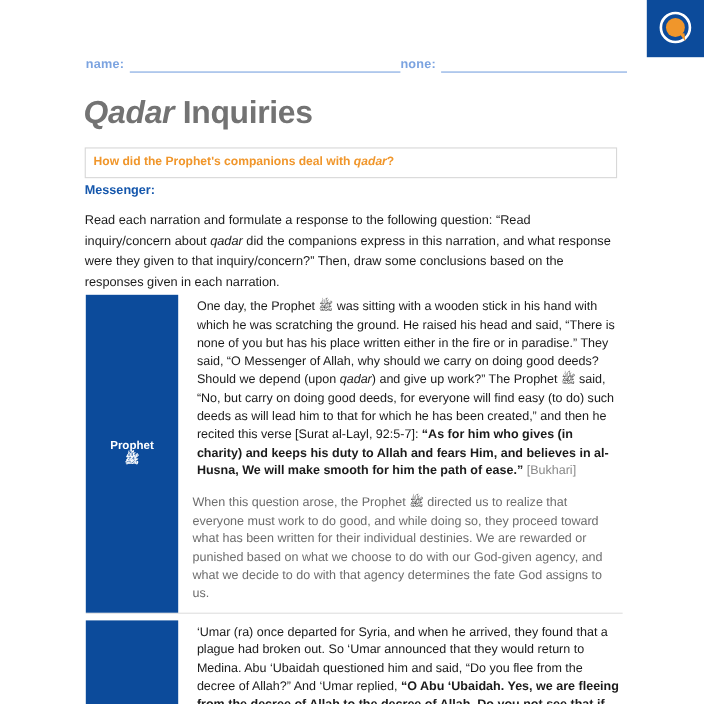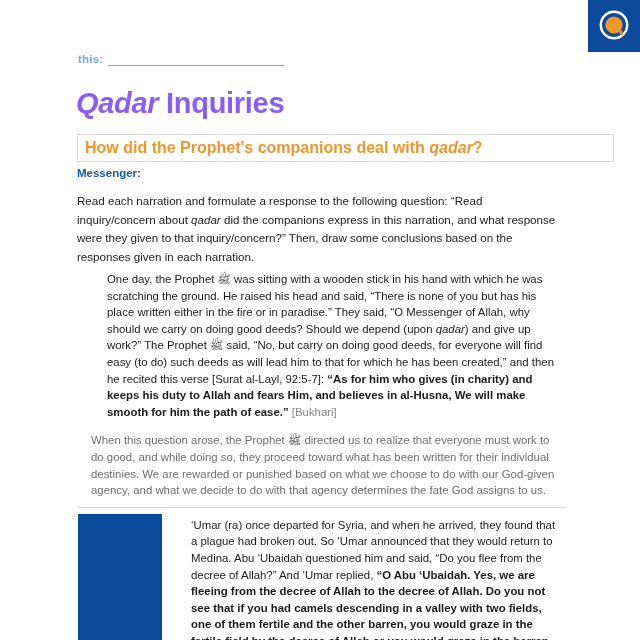--- a/index.html
+++ b/index.html
@@ -66,36 +66,36 @@
     border-bottom: 1.4px solid #7ba3e0;
     height: 12px;
   }
 
   .title {
     position: absolute;
     left: 76px;
     top: 86px;
     font-size: 29px;
     font-weight: bold;
-    color: #8b5cf6;
+    color: #737373;
     letter-spacing: -0.3px;
     white-space: nowrap;
     line-height: 34px;
   }
   .title .ital { font-style: italic; }
 
   .question-box {
     position: absolute;
     left: 77px;
     top: 134px;
-    width: 537px;
+    width: 484px;
     padding: 5px 7px 6px 7px;
     border: 1px solid #d8d8d8;
     box-sizing: border-box;
-    font-size: 16px;
+    font-size: 11px;
     color: #f0962b;
     font-weight: 600;
     line-height: 15px;
   }
   .question-box .ital { font-style: italic; }
 
   .directions-head {
     position: absolute;
     left: 77px;
     top: 167px;
@@ -151,21 +151,21 @@
   }
   .narr-body {
     flex: 1;
     padding: 3px 2px 8px 13px;
     box-sizing: border-box;
   }
   .narr-text {
     font-size: 11.4px;
     color: #1a1a1a;
     line-height: 16.6px;
-    margin: 0 0 12px 16px;
+    margin: 0 0 12px 4px;
   }
   .narr-text:last-child { margin-bottom: 0; }
   .narr-text .bold { font-weight: bold; }
   .narr-text .ital { font-style: italic; }
   .narr-text .src { color: #8a8a8a; }
   .commentary {
     font-size: 11.4px;
     color: #6d6d6d;
     line-height: 16.6px;
     margin: 0;
@@ -187,22 +187,26 @@
   <div class="logo-block">
     <svg width="34" height="34" viewBox="0 0 34 34" aria-hidden="true">
       <circle cx="17" cy="16" r="13.2" fill="none" stroke="#ffffff" stroke-width="2.4"></circle>
       <circle cx="17" cy="16" r="8.6" fill="#f0962b"></circle>
       <path d="M20.5 21.5 L26 28.5 L25.2 21.2 Z" fill="#f0962b"></path>
       <path d="M17.5 22.5 L23 29.5 L24 22.5 Z" fill="#0c4b9b" opacity="0"></path>
     </svg>
   </div>
 
   <div class="namedate-row">
+    <div class="nd-group name-g">
+      <span class="nd-label">name:</span>
+      <span class="nd-line"></span>
+    </div>
     <div class="nd-group date-g">
-      <span class="nd-label">this:</span>
+      <span class="nd-label">none:</span>
       <span class="nd-line"></span>
     </div>
   </div>
 
   <div class="title">
     <span class="ital">Qadar</span><span> </span><span>Inquiries</span>
   </div>
 
   <div class="question-box">
     <span>How did the Prophet's companions deal with </span><span class="ital">qadar</span><span>?</span>
@@ -210,20 +214,24 @@
 
   <div class="directions-head">Messenger:</div>
 
   <div class="directions-body">
     <span>Read each narration and formulate a response to the following question: “Read inquiry/concern about </span><span class="ital">qadar</span><span> did the companions express in this narration, and what response were they given to that inquiry/concern?” Then, draw some conclusions based on the responses given in each narration.</span>
   </div>
 
   <div class="narr-table">
 
     <div class="narr-row">
+      <div class="narr-label">
+        <span>Prophet</span>
+        <span class="pbuh">ﷺ</span>
+      </div>
       <div class="narr-body">
         <p class="narr-text"><span>One day, the Prophet </span><span class="pbuh-inline">ﷺ</span><span> was sitting with a wooden stick in his hand with which he was scratching the ground. He raised his head and said, “There is none of you but has his place written either in the fire or in paradise.” They said, “O Messenger of Allah, why should we carry on doing good deeds? Should we depend (upon </span><span class="ital">qadar</span><span>) and give up work?” The Prophet </span><span class="pbuh-inline">ﷺ</span><span> said, “No, but carry on doing good deeds, for everyone will find easy (to do) such deeds as will lead him to that for which he has been created,” and then he recited this verse [Surat al-Layl, 92:5-7]: </span><span class="bold">“As for him who gives (in charity) and keeps his duty to Allah and fears Him, and believes in al-Husna, We will make smooth for him the path of ease.”</span><span class="src"> [Bukhari]</span></p>
         <p class="commentary"><span>When this question arose, the Prophet </span><span class="pbuh-inline">ﷺ</span><span> directed us to realize that everyone must work to do good, and while doing so, they proceed toward what has been written for their individual destinies. We are rewarded or punished based on what we choose to do with our God-given agency, and what we decide to do with that agency determines the fate God assigns to us.</span></p>
       </div>
     </div>
 
     <div class="row-gap"></div>
 
     <div class="narr-row last">
       <div class="narr-label">

